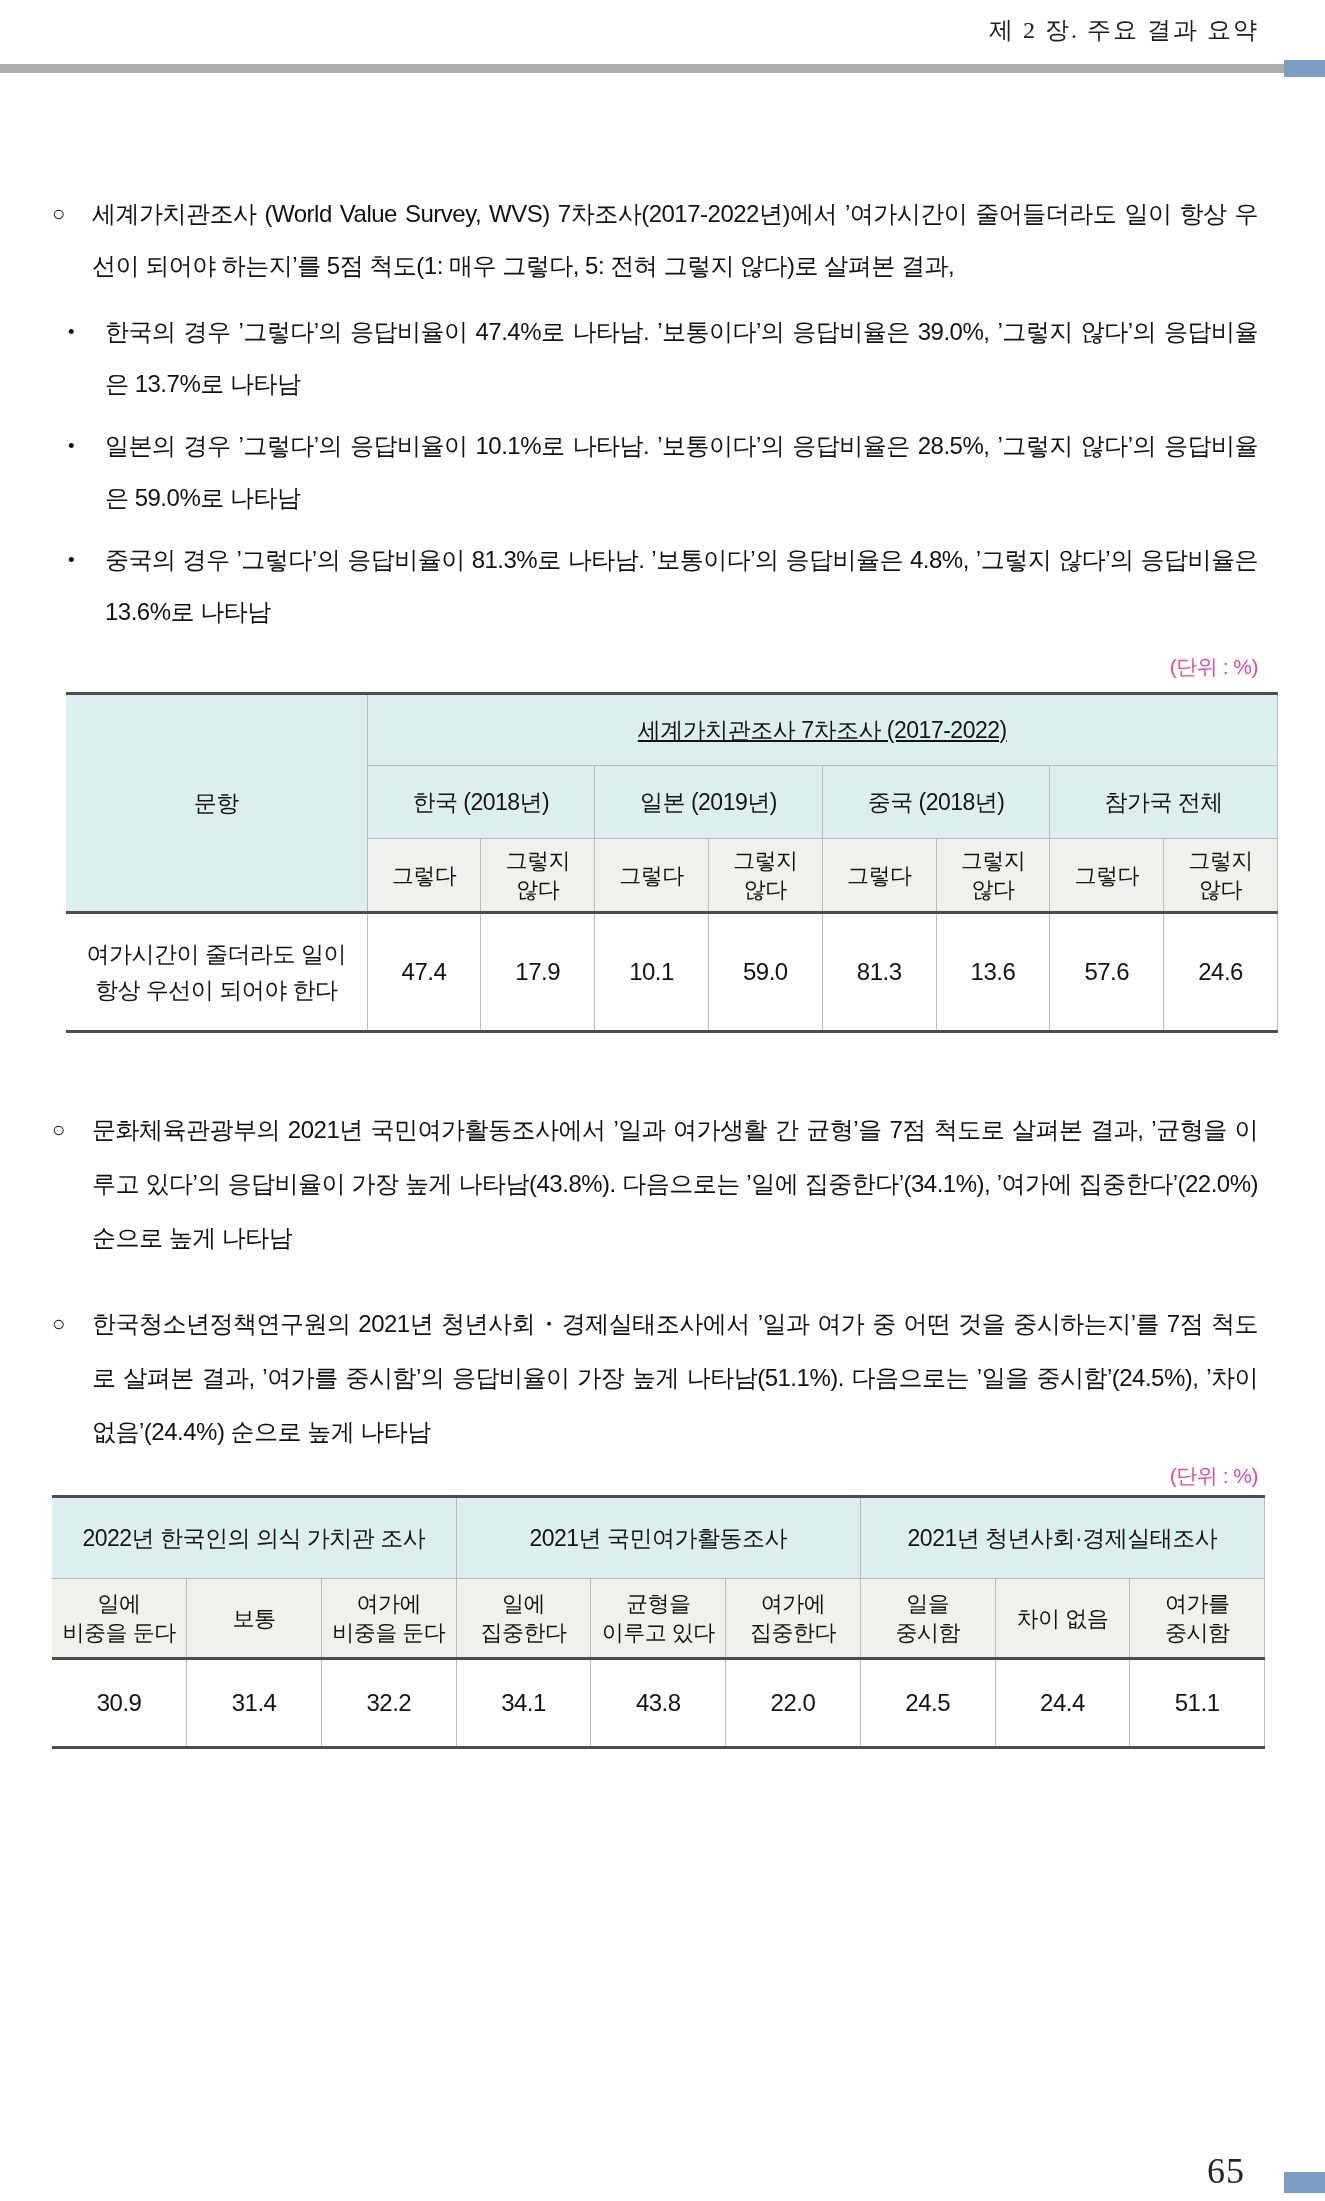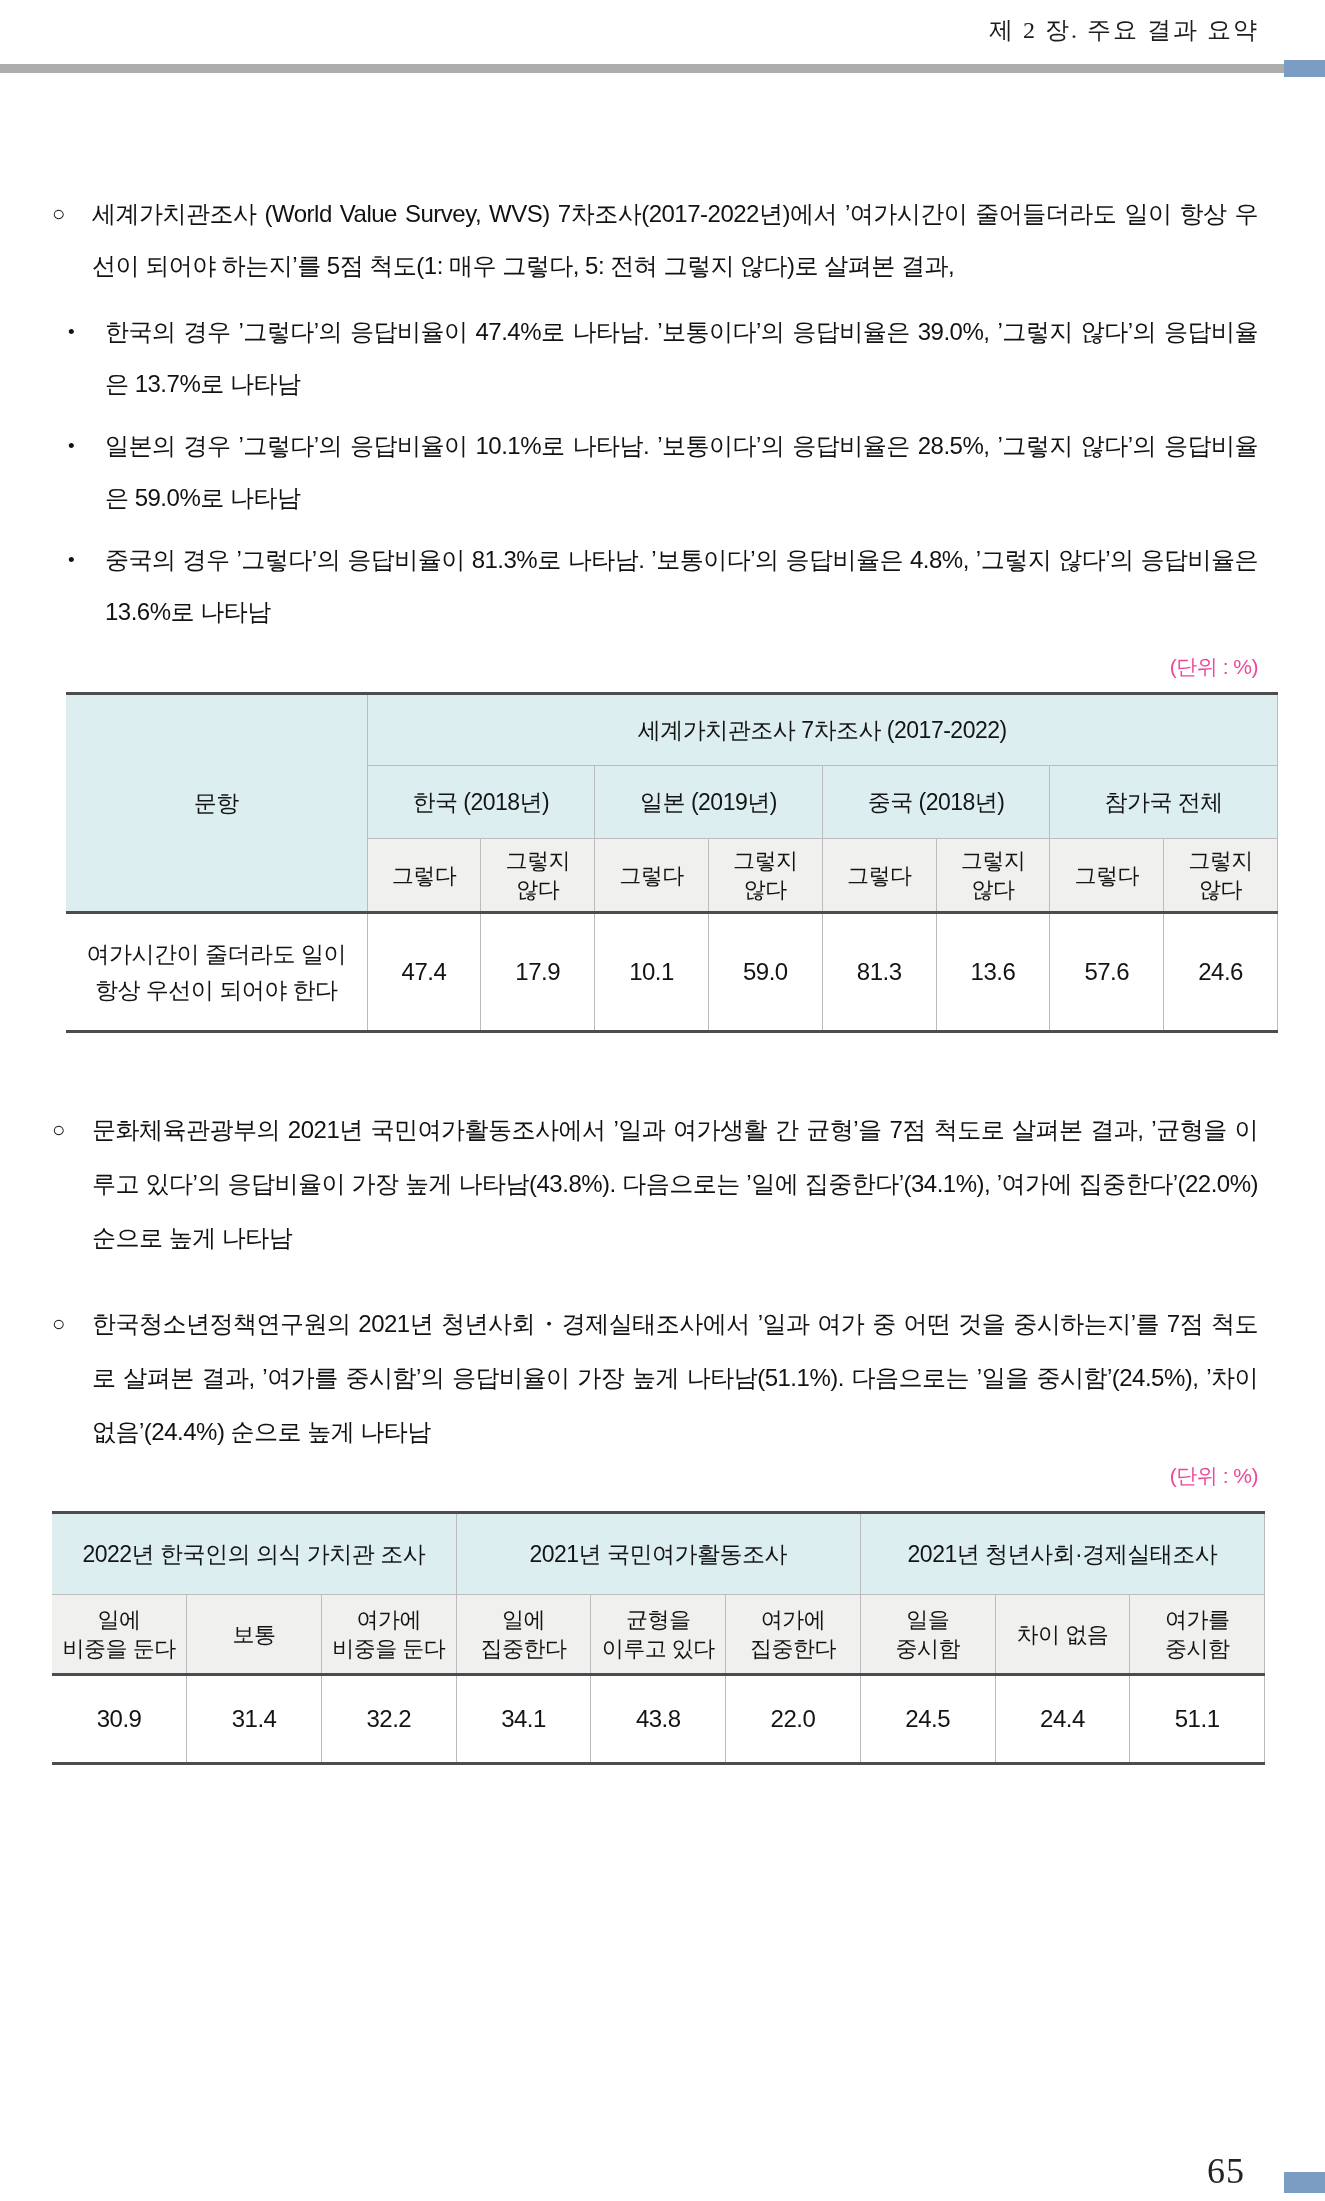--- a/index.html
+++ b/index.html
@@ -45,27 +45,27 @@
   th.first,td.first{border-left:none;}
   .bg-blue{background:#ddeef0;}
   .bg-gray{background:#f0f0ee;}
   .light-b{border-bottom:1px solid #bcbcbc;}
   .dark-b{border-bottom:3px solid #4d4d4d;}
   .t1{
     margin-left:14px;margin-top:10px;width:1212px;
     border-top:3px solid #4d4d4d;border-bottom:3px solid #4d4d4d;
     border-right:1px solid #bcbcbc;
   }
-  .t1 .h1{height:70px;font-size:23px;}
+  .t1 .h1{height:70px;font-size:23px;text-decoration:underline;}
   .t1 .h2{height:72px;font-size:23px;text-align:center;}
   .t1 .h3{height:72px;font-size:22px;line-height:29px;white-space:pre-line;}
   .t1 .data{height:116px;font-size:24px;}
   .t1 .rowlabel{font-size:23px;line-height:36px;white-space:pre-line;}
   .t2{
-    margin-top:20px;width:1213px;
+    margin-top:4px;width:1213px;
     border-top:3px solid #4d4d4d;border-bottom:3px solid #4d4d4d;
     border-right:1px solid #bcbcbc;
   }
   .t2 .h1{height:80px;font-size:23px;}
   .t2 .h2{height:78px;font-size:22px;line-height:29px;white-space:pre-line;}
   .t2 .data{height:86px;font-size:24px;}
   
   .page-num{
     position:absolute;top:2150px;right:80px;
     font-family:"Liberation Serif","DejaVu Serif",serif;

